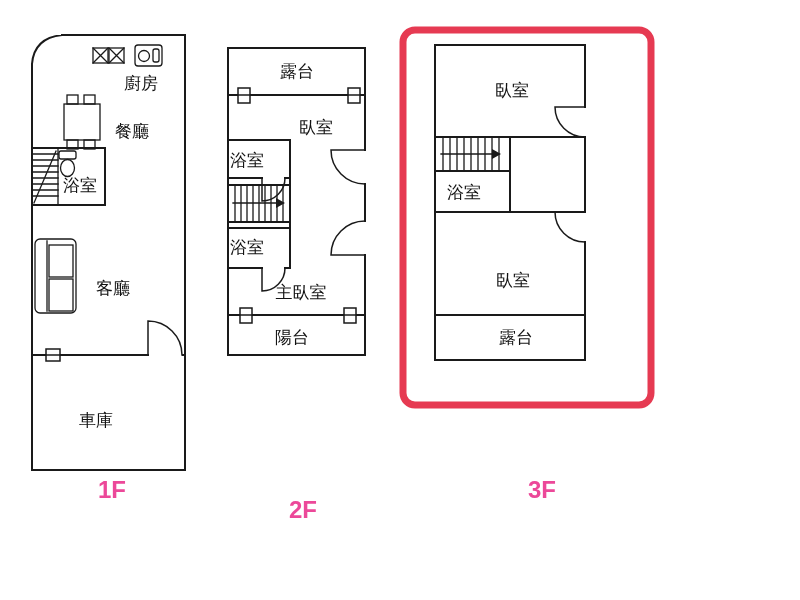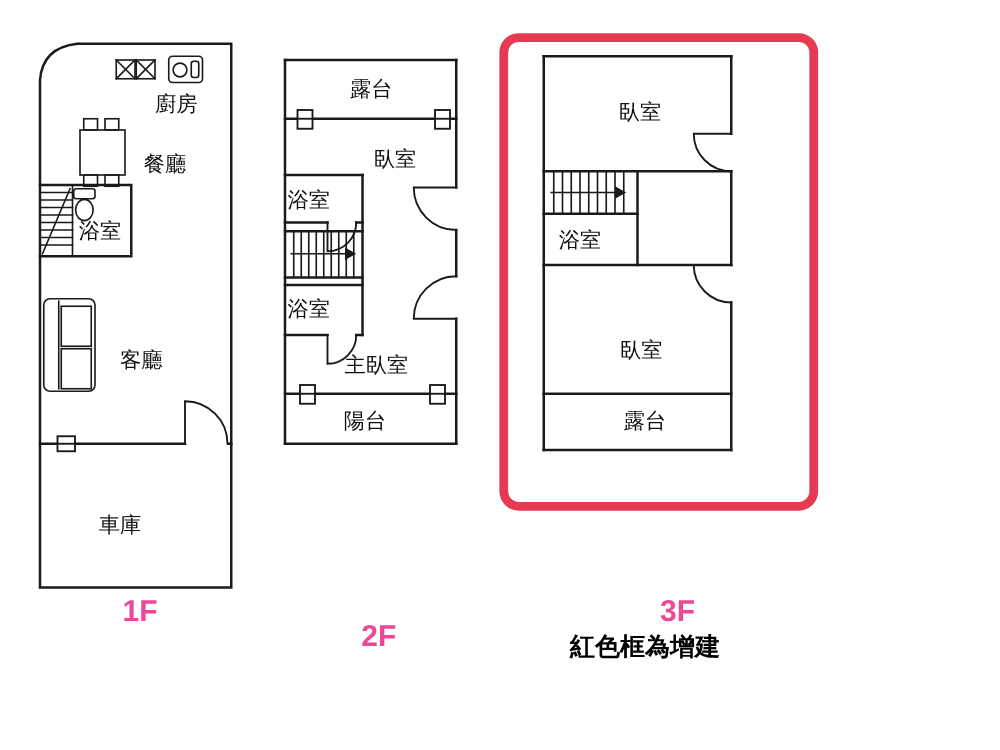--- a/index.html
+++ b/index.html
@@ -168,16 +168,15 @@
 
     <div class="lbl" style="left:512px;top:90px">臥室</div>
     <div class="lbl" style="left:464px;top:192px">浴室</div>
     <div class="lbl" style="left:513px;top:280px">臥室</div>
     <div class="lbl" style="left:516px;top:337px">露台</div>
 
     <div class="floor-lbl" style="left:112px;top:490px">1F</div>
     <div class="floor-lbl" style="left:303px;top:510px">2F</div>
     <div class="floor-lbl" style="left:542px;top:490px">3F</div>
 
-    <div class="note-lbl" style="left:516px;top:518px">紅色框為增建</div>
   </div>
 
 </div>
 
 </body></html>

